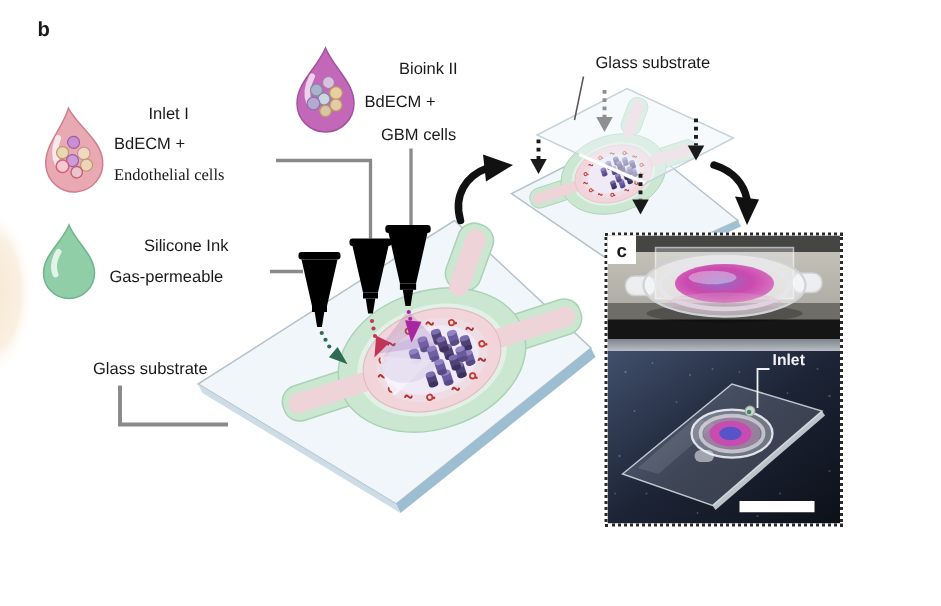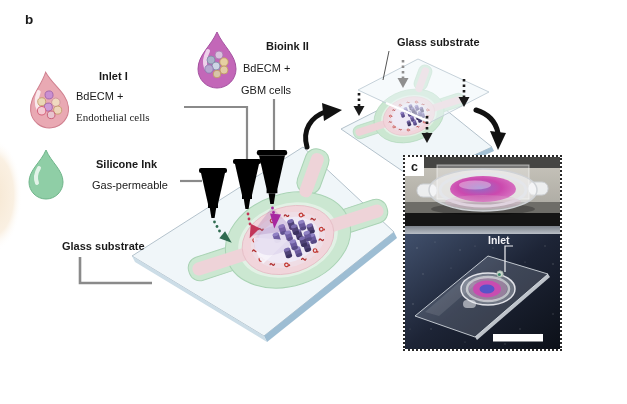--- a/index.html
+++ b/index.html
@@ -1,20 +1,20 @@
 <!DOCTYPE html>
 <html style="--bioink1-pink: #e9a9b3; --bioink2-purple: #c367b8; --silicone-green: #8fcea6; --glass-blue: #dbe7ee; --gbm-cell-purple: #6b5b9e; --endothelial-red: #c23a34; --gel-magenta: #c94fb2; --connector-gray: #8a8a8a;"><head>
 <meta charset="utf-8">
 <style>
   html,body{margin:0;padding:0;background:#fff;}
   .fig{position:relative;width:627px;height:404px;background:#ffffff;overflow:hidden;
        font-family:"Liberation Sans", sans-serif;color:#1a1a1a;}
   .abs{position:absolute;}
   .lbl{font-size:11px;line-height:1.1;white-space:nowrap;}
-  .lbl.b{font-weight:bold;padding-left:23px;}
+  .lbl.b{font-weight:normal;padding-left:23px;}
   .panel-letter{font-size:13.5px;font-weight:bold;}
   svg{display:block;}
   
   .drop-pink{fill:var(--bioink1-pink);stroke:#cf7f8e;stroke-width:1;}
   .drop-purple{fill:var(--bioink2-purple);stroke:#a452a0;stroke-width:1;}
   .drop-green{fill:var(--silicone-green);stroke:#6fb58a;stroke-width:1;}
   .glass{fill:rgba(228,238,244,0.55);stroke:#b4c2cc;stroke-width:1;}
   .si-pad{fill:#cbe7d1;stroke:#a9d3b4;stroke-width:1;}
   .si-pad-in{fill:#e2f1e5;stroke:none;}
   .pk-arm{fill:#eed3d8;stroke:none;}
@@ -305,25 +305,25 @@
   </div>
 
   <div class="abs panel-letter" style="left:25px;top:12px;">b</div>
 
   <div class="abs lbl b" style="left:76px;top:70px;">Inlet I</div>
   <div class="abs lbl" style="left:76px;top:90px;">BdECM +</div>
   <div class="abs lbl" style="left:76px;top:111px;font-family:Liberation Serif, serif;">Endothelial cells</div>
 
   <div class="abs lbl b" style="left:243px;top:40px;">Bioink II</div>
   <div class="abs lbl" style="left:243px;top:62px;">BdECM +</div>
-  <div class="abs lbl" style="left:241px;top:84px;">GBM cells</div>
+  <div class="abs lbl" style="left:254px;top:84px;">GBM cells</div>
 
   <div class="abs lbl b" style="left:73px;top:158px;">Silicone Ink</div>
-  <div class="abs lbl" style="left:73px;top:179px;margin-left:19px;">Gas-permeable</div>
+  <div class="abs lbl" style="left:73px;top:179px;">Gas-permeable</div>
 
   <div class="abs lbl b" style="left:39px;top:240px;">Glass substrate</div>
   <div class="abs lbl b" style="left:374px;top:36px;">Glass substrate</div>
 
   <div class="abs c-box" style="left:405px;top:157px;">
     <span>c</span>
   </div>
-  <div class="abs inlet" style="left:488px;top:234px;">Inlet</div>
+  <div class="abs inlet" style="left:515px;top:234px;">Inlet</div>
 </div>
 
 </body></html>

